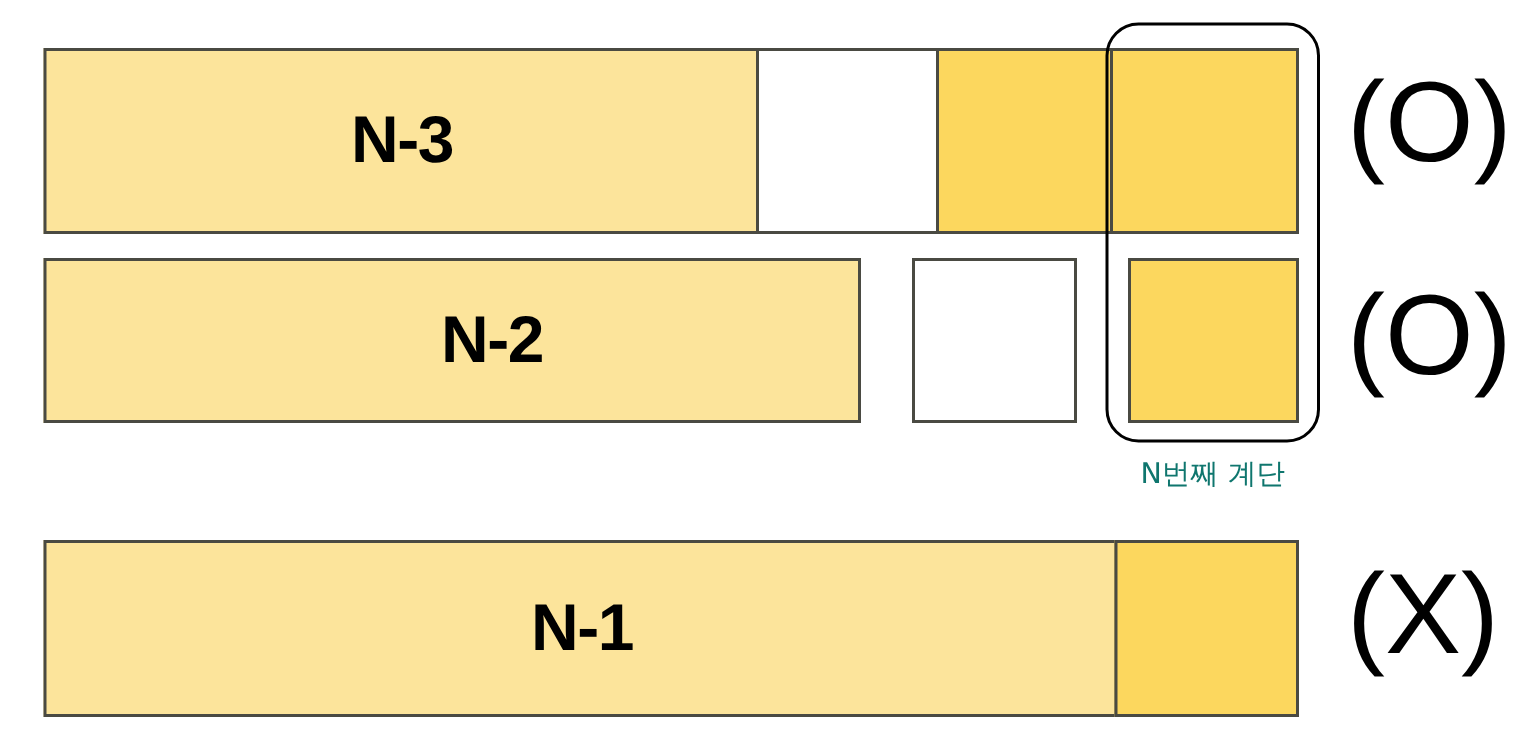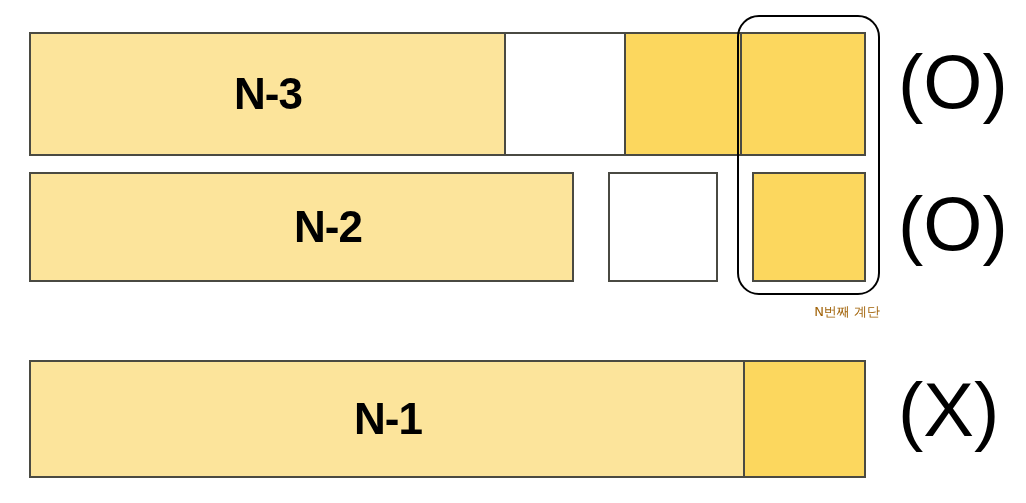--- a/index.html
+++ b/index.html
@@ -70,24 +70,24 @@
     box-sizing: border-box;
     border: 2px solid #000000;
     border-radius: 22px;
     background: transparent;
     pointer-events: none;
   }
 
   
   .annotation {
     position: absolute;
-    font-size: 13px;
-    color: #a16207;
+    font-size: 19px;
+    color: #0f766e;
     white-space: nowrap;
-    text-align: right;
+    text-align: center;
     font-family: "DejaVu Sans", sans-serif;
   }
 </style>
 </head>
 <body>
 
 <div id="canvas">
 
   <div class="bar" style="left:29px; top:32px; width:837px; height:124px;">
     <div class="seg light" style="width:478px;"></div>

